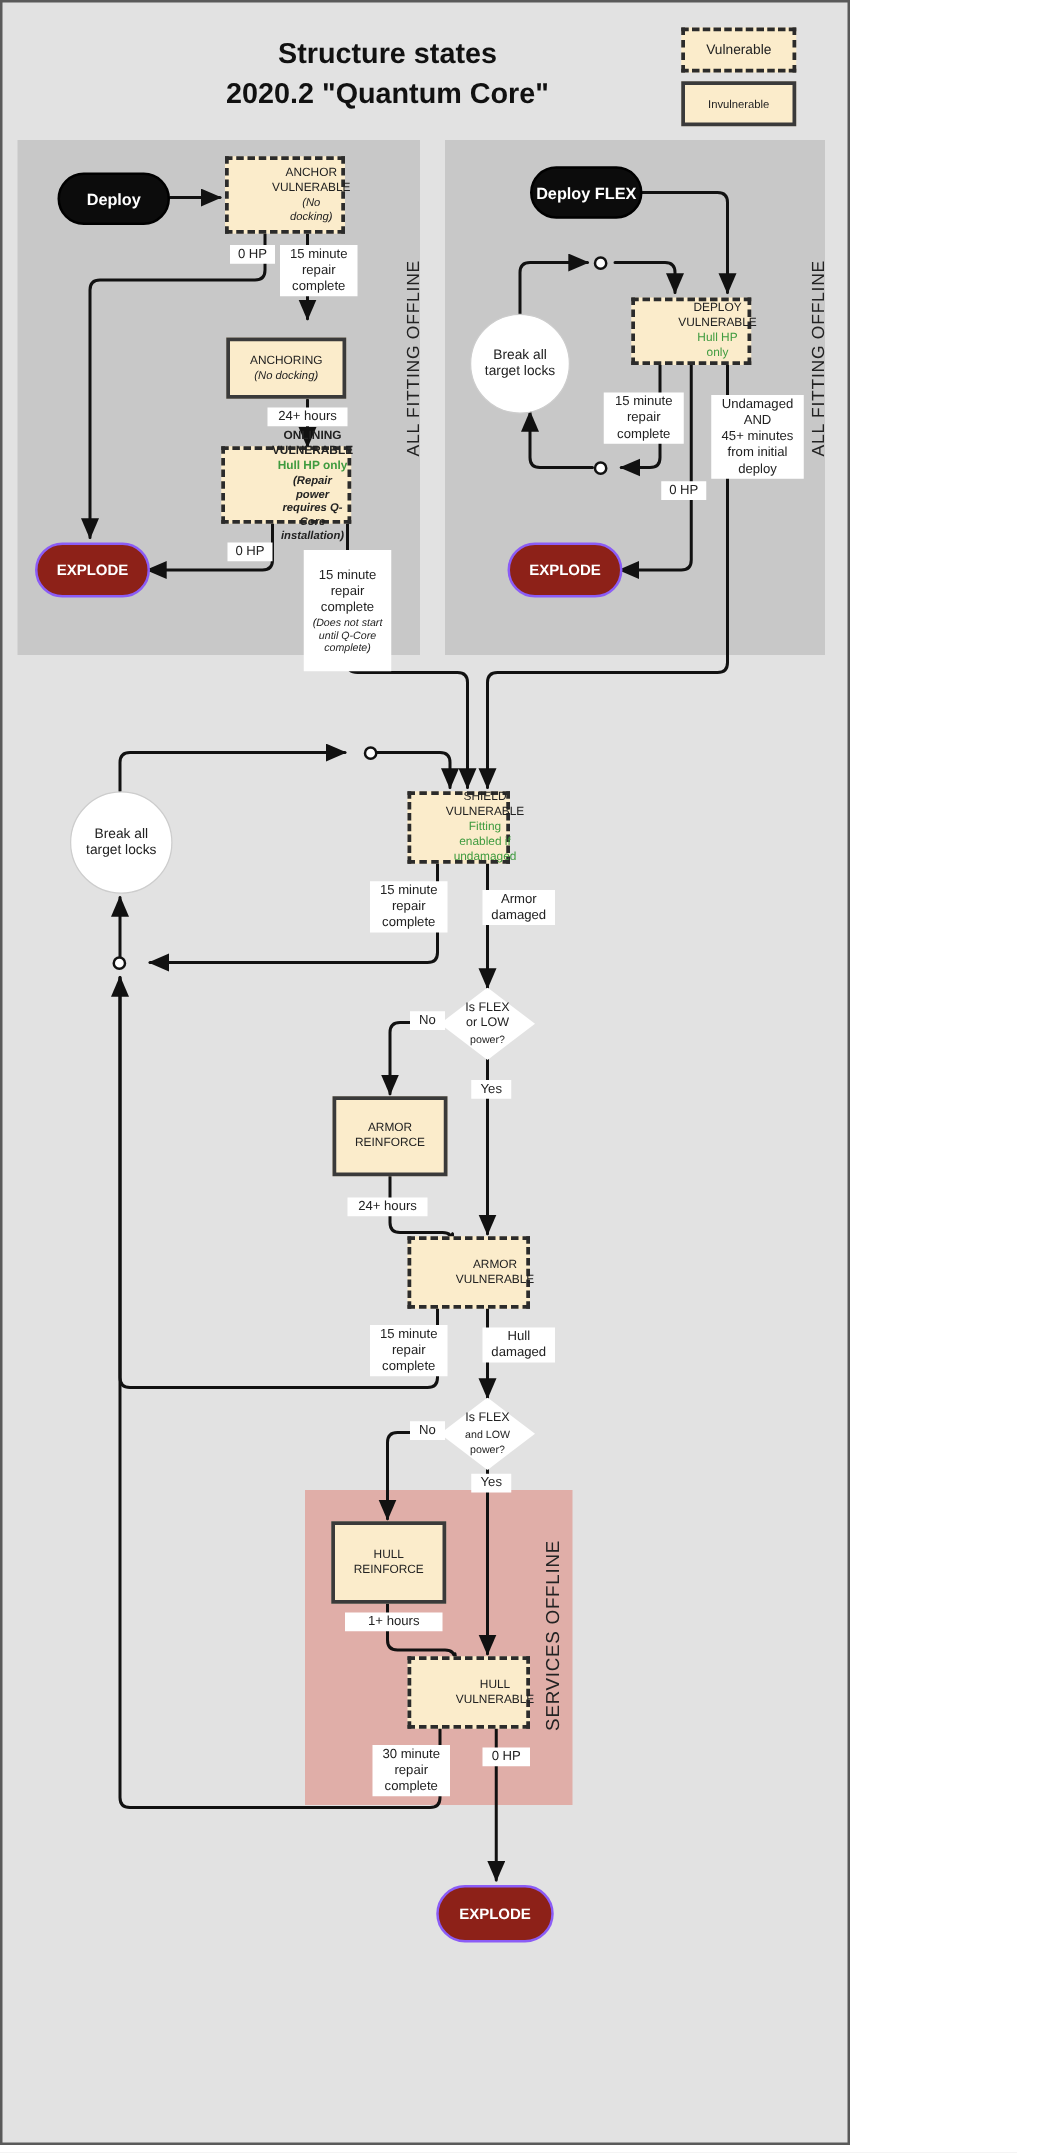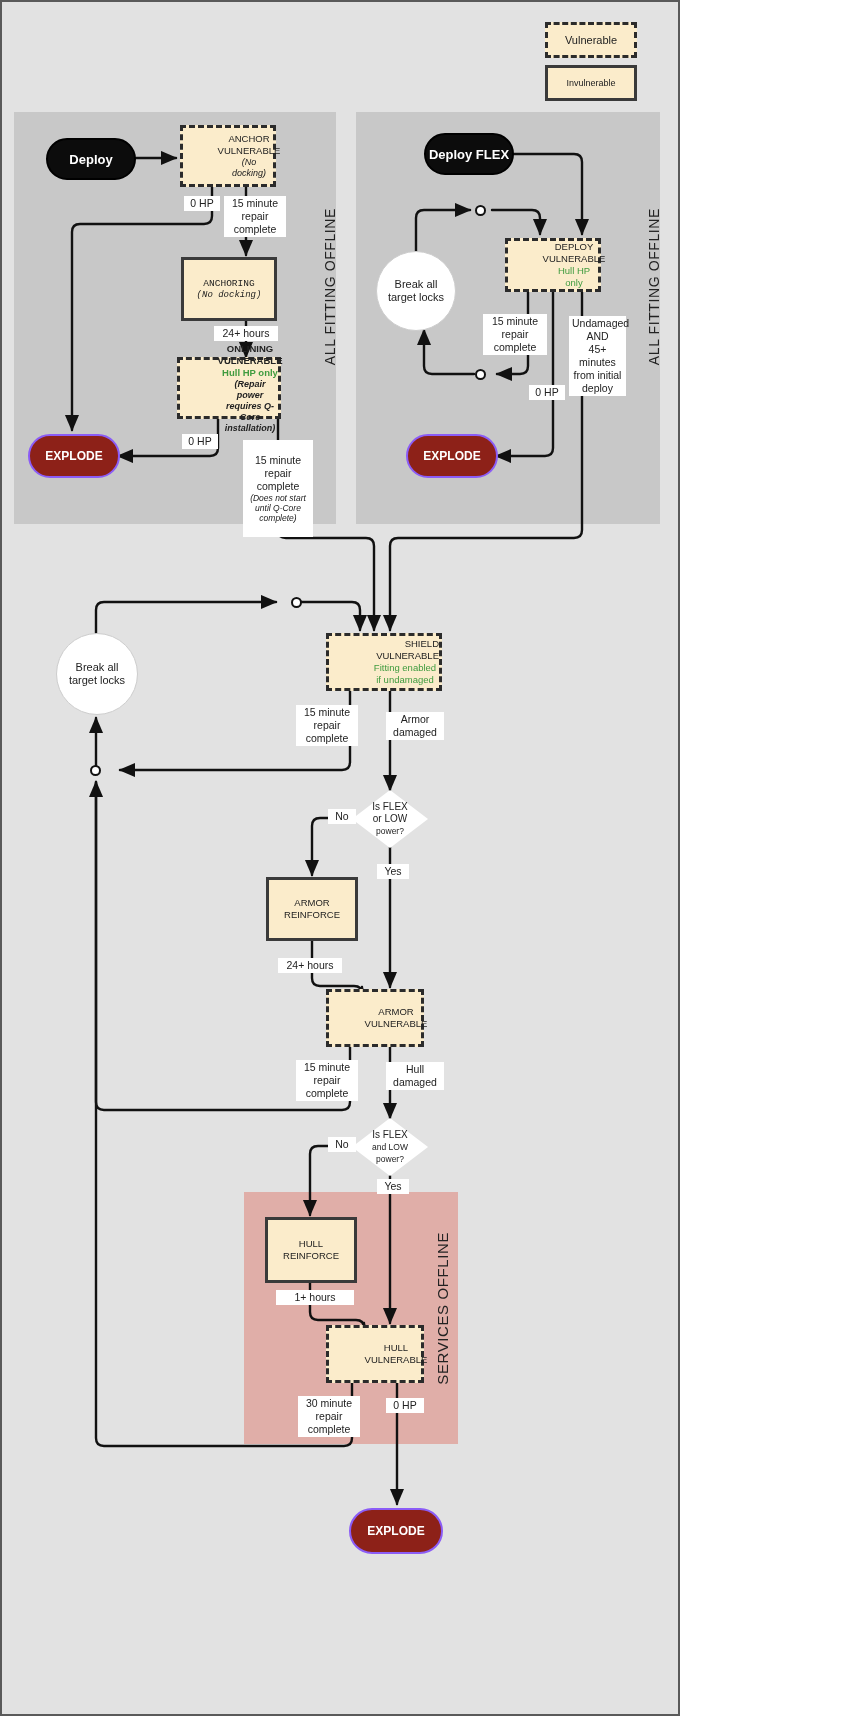--- a/index.html
+++ b/index.html
@@ -117,20 +117,22 @@
     pointer-events:none;}
   .dot{position:absolute;width:11px;height:11px;border-radius:50%;
     background:#fff;border:2px solid #111;box-sizing:border-box;}
 </style>
 </head>
 <body>
 
 <div id="canvas">
   <div class="page-border"></div>
 
+  <div class="title">Structure states
+2020.2 "Quantum Core"</div>
 
   <div class="legend-vuln">
     <span>Vulnerable</span>
   </div>
   <div class="legend-invuln">
     <span>Invulnerable</span>
   </div>
 
   <div class="panel" id="panel-left"></div>
   <div class="panel" id="panel-right"></div>
@@ -210,21 +212,21 @@
   <div class="node terminator-black" style="left:46px;top:138px;width:90px;height:42px;">
     <span>Deploy</span>
   </div>
 
   <div class="node vuln-box" style="left:180px;top:125px;width:96px;height:62px;">
     <span>ANCHOR</span>
     <span>VULNERABLE</span>
     <span class="ital">(No docking)</span>
   </div>
 
-  <div class="node invuln-box" style="left:181px;top:257px;width:96px;height:64px;font-family:Liberation Mono, monospace;">
+  <div class="node invuln-box" style="left:181px;top:270px;width:96px;height:49px;">
     <span>ANCHORING</span>
     <span class="ital">(No docking)</span>
   </div>
 
   <div class="node vuln-box" style="left:177px;top:357px;width:104px;height:62px;font-weight:bold;">
     <span>ONLINING</span>
     <span>VULNERABLE</span>
     <span class="green">Hull HP only</span>
     <span class="ital">(Repair power requires Q-Core installation)</span>
   </div>
@@ -250,21 +252,21 @@
 
   <div class="node terminator-red" style="left:406px;top:434px;width:92px;height:44px;">
     <span>EXPLODE</span>
   </div>
 
   <div class="node circle-white" style="left:56px;top:633px;width:82px;height:82px;">
     <span style="white-space:pre-line">Break all
 target locks</span>
   </div>
 
-  <div class="node vuln-box" style="left:326px;top:633px;width:116px;height:58px;align-items:flex-end;">
+  <div class="node vuln-box" style="left:326px;top:633px;width:82px;height:58px;">
     <span>SHIELD</span>
     <span>VULNERABLE</span>
     <span class="green">Fitting enabled if undamaged</span>
   </div>
 
   <div class="diamond" style="left:352px;top:790px;width:76px;height:58px;">
     <div class="dshape"></div>
     <div class="dtext">
       <span>Is FLEX</span>
       <span>or LOW</span>
@@ -315,21 +317,21 @@
     <span style="white-space:pre-line">15 minute
 repair
 complete</span>
     <span class="sub">(Does not start until Q-Core complete)</span>
   </div>
 
   <div class="elabel" style="left:483px;top:314px;width:64px;">15 minute
 repair
 complete</div>
   <div class="elabel" style="left:529px;top:385px;width:36px;">0 HP</div>
-  <div class="elabel" style="left:569px;top:316px;width:57px;">Undamaged
+  <div class="elabel" style="left:569px;top:316px;width:74px;">Undamaged
 AND
 45+ minutes
 from initial
 deploy</div>
 
   <div class="elabel" style="left:296px;top:705px;width:62px;">15 minute
 repair
 complete</div>
   <div class="elabel" style="left:386px;top:712px;width:58px;">Armor
 damaged</div>

